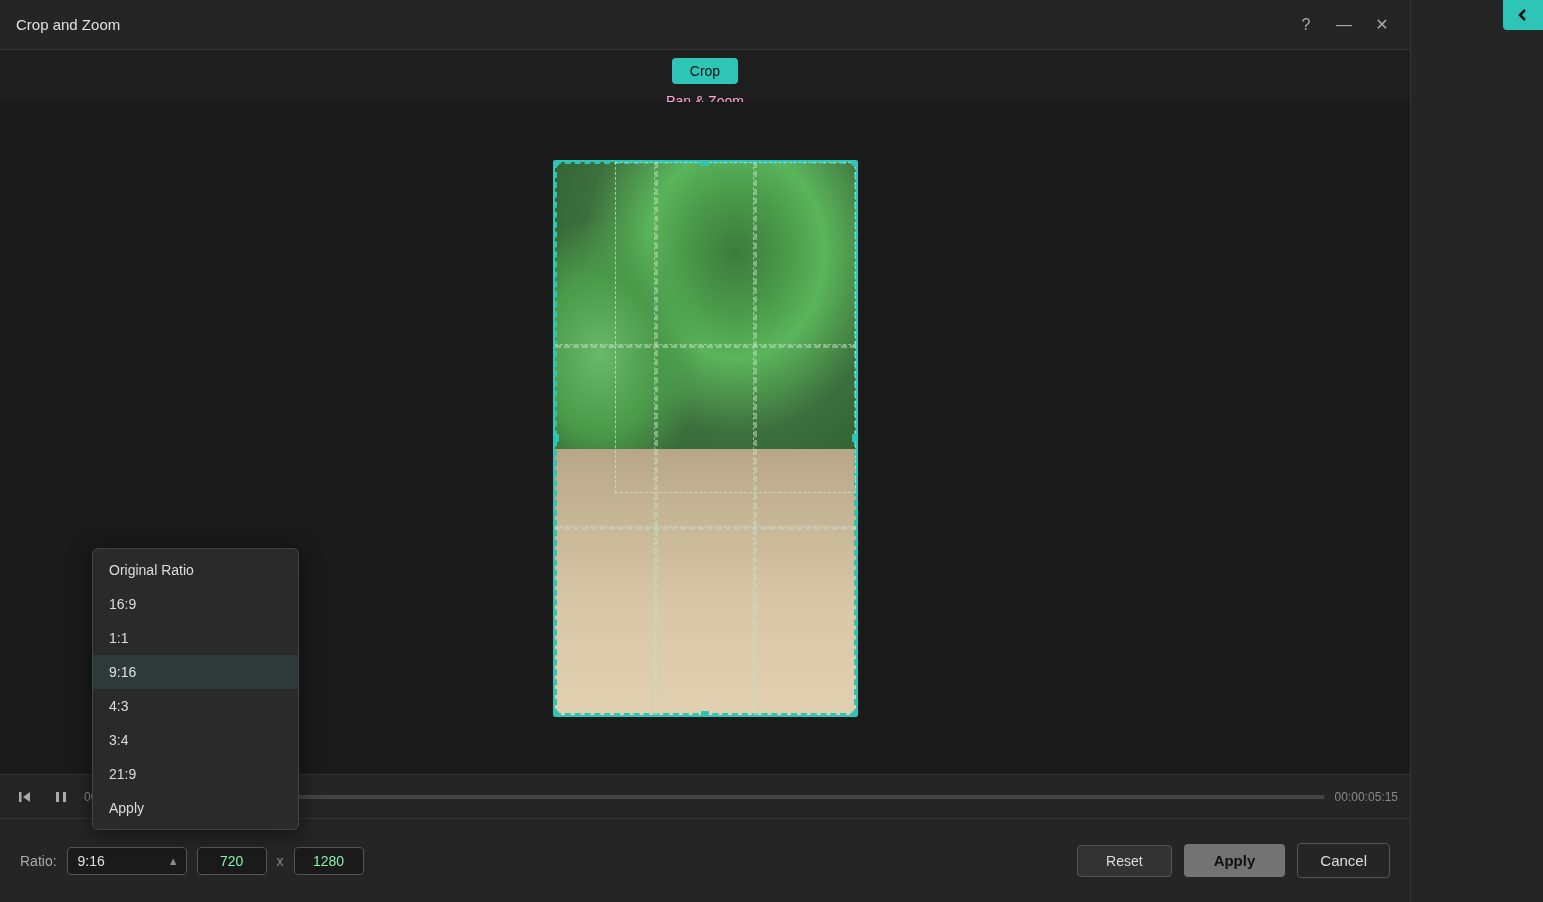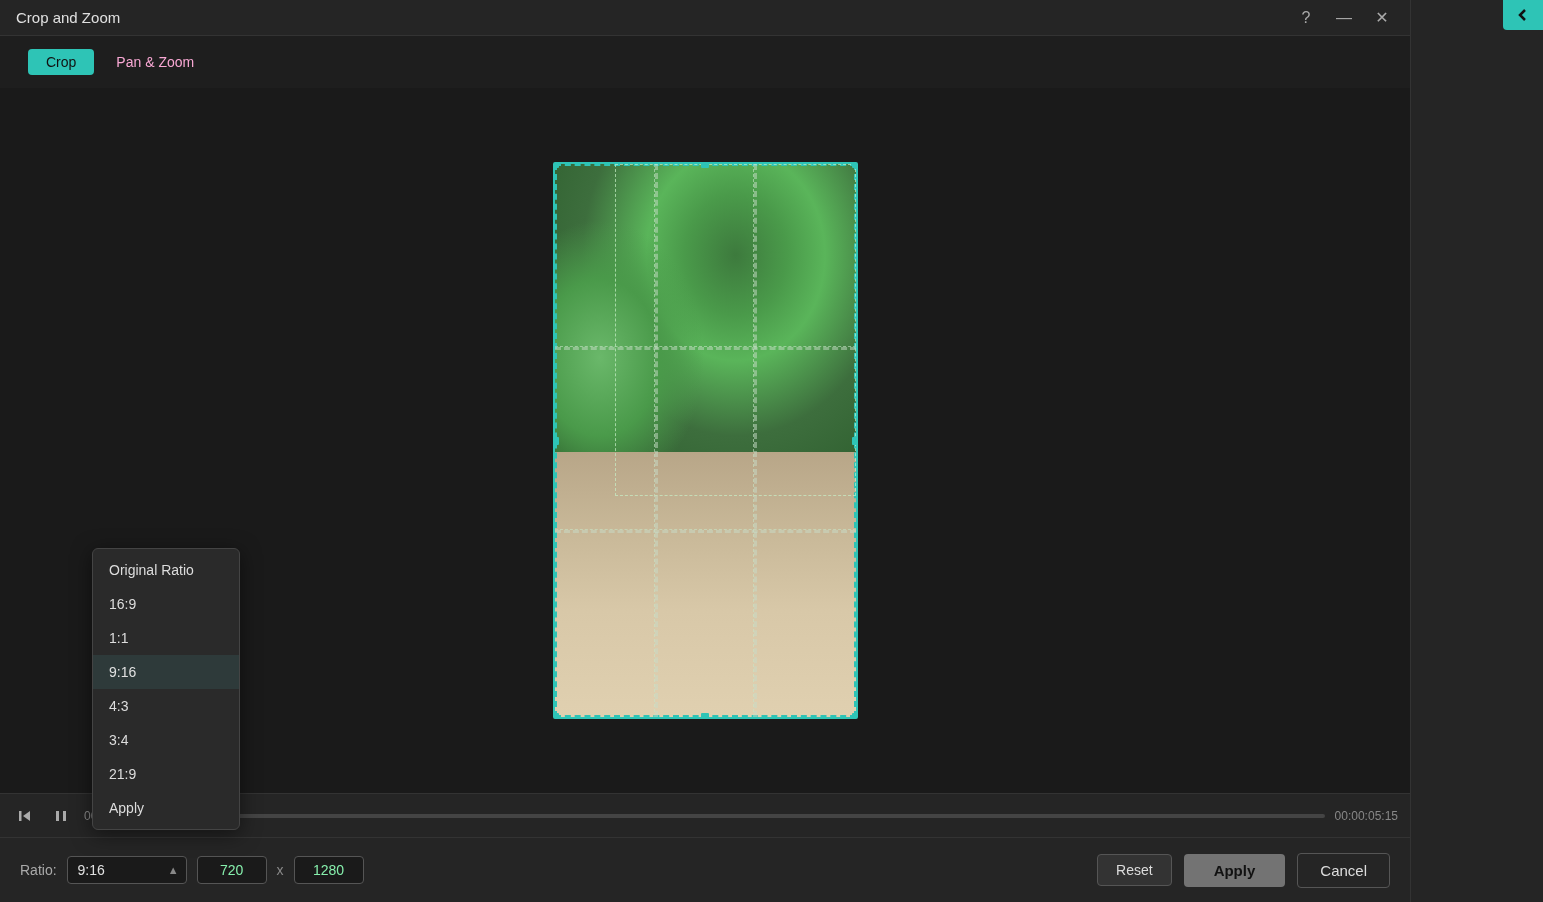--- a/index.html
+++ b/index.html
@@ -24,21 +24,21 @@
     }
 
     
     .title-bar {
       display: flex;
       align-items: center;
       justify-content: space-between;
       padding: 10px 16px;
       background: #252525;
       border-bottom: 1px solid #333;
-      height: 36px;
+      height: 50px;
       flex-shrink: 0;
     }
     .title-text {
       color: #e0e0e0;
       font-size: 15px;
       font-weight: 500;
     }
     .title-icons {
       display: flex;
       gap: 14px;
@@ -55,25 +55,26 @@
       display: flex;
       align-items: center;
       justify-content: center;
       border-radius: 3px;
     }
 
     
     .tab-bar {
       display: flex;
       align-items: center;
-      padding: 8px 28px;
+      padding: 8px 16px;
       background: #1e1e1e;
       gap: 4px;
       height: 52px;
       flex-shrink: 0;
+      flex-direction: column;
     }
     .tab-btn {
       padding: 5px 18px;
       border-radius: 4px;
       border: none;
       cursor: pointer;
       font-size: 14px;
       font-weight: 500;
     }
     .tab-btn.active {
@@ -218,21 +219,21 @@
       left: 0;
     }
     .time-label {
       color: #888;
       font-size: 12px;
       white-space: nowrap;
     }
 
     
     .bottom-bar {
-      height: 65px;
+      height: 84px;
       background: #252525;
       display: flex;
       align-items: center;
       padding: 0 20px;
       justify-content: space-between;
       border-top: 1px solid #333;
       flex-shrink: 0;
     }
     .ratio-group {
       display: flex;
@@ -283,21 +284,21 @@
     .right-btns {
       display: flex;
       gap: 12px;
       align-items: center;
     }
     .reset-btn {
       background: #333;
       border: 1px solid #555;
       color: #ddd;
       font-size: 14px;
-      padding: 7px 18px;
+      padding: 7px 28px;
       border-radius: 4px;
       cursor: pointer;
     }
     .apply-btn {
       background: #737373;
       border: none;
       color: #111;
       font-size: 15px;
       font-weight: 600;
       padding: 8px 30px;
@@ -312,21 +313,21 @@
       padding: 8px 22px;
       border-radius: 4px;
       cursor: pointer;
     }
 
     
     .dropdown-menu {
       position: absolute;
       left: 92px;
       bottom: 72px;
-      width: 148px;
+      width: 207px;
       background: #2a2a2a;
       border: 1px solid #444;
       border-radius: 6px;
       box-shadow: 0 4px 20px rgba(0,0,0,0.5);
       z-index: 100;
       padding: 4px 0;
     }
     .dropdown-item {
       padding: 9px 16px;
       color: #ddd;

